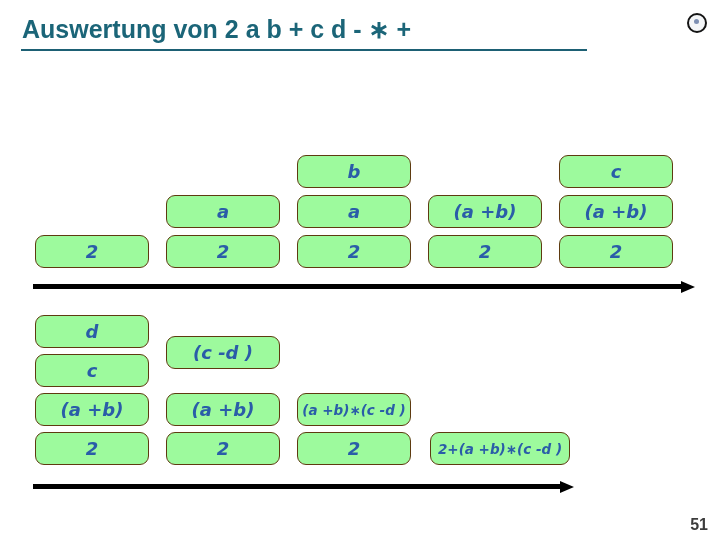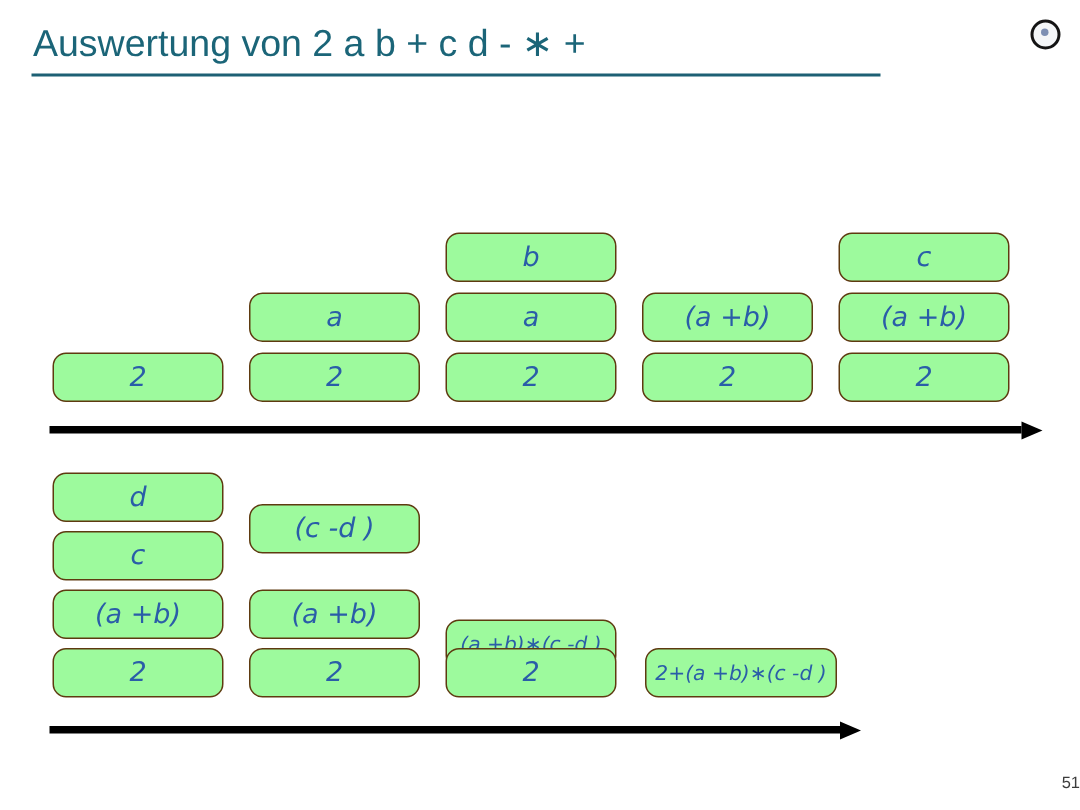--- a/index.html
+++ b/index.html
@@ -2,20 +2,21 @@
 <html><head>
 <meta charset="utf-8">
 <style>
   html,body { margin:0; padding:0; }
   .slide {
     position: relative;
     width: 720px; height: 540px;
     background: #ffffff;
     overflow: hidden;
     font-family: "Liberation Sans", sans-serif;
+    font-weight: bold;
   }
   .title {
     position: absolute; left: 22px; top: 14px;
     font-size: 25px; line-height: 30px;
     color: #1b6578;
     white-space: nowrap;
   }
   .title-underline {
     position: absolute; left: 21px; top: 49px;
     width: 566px; height: 2px;
@@ -40,35 +41,35 @@
     border: 1px solid #5e3a10;
     border-radius: 9px;
     display: flex; align-items: center; justify-content: center;
     font-family: "DejaVu Sans", sans-serif;
     font-style: italic;
     font-size: 18px;
     color: #2a5da8;
     white-space: nowrap;
   }
   .cell.small { font-size: 13.5px; }
-  .cell.wide  { width: 128px; }
+  .cell.wide  { width: 140px; }
   .arrow {
     position: absolute; height: 13px;
     display: flex; align-items: center;
   }
   .arrow-line { flex: 1; height: 5px; background: #000000; }
   .arrow-head {
     width: 0; height: 0;
     border-left: 14px solid #000000;
     border-top: 6.5px solid transparent;
     border-bottom: 6.5px solid transparent;
   }
   .page-number {
-    position: absolute; right: 0; top: 516px;
-    font-size: 11px; color: #3c3c3c;
+    position: absolute; right: 12px; top: 516px;
+    font-size: 16px; color: #3c3c3c;
   }
 </style>
 </head>
 <body>
 
 <div class="slide">
 
   <div class="title">Auswertung von 2 a b + c d - ∗ +</div>
   <div class="title-underline"></div>
   <div class="logo">
@@ -101,21 +102,21 @@
   <div>
     <div class="cell" style="left:35px;  top:315px;">d</div>
     <div class="cell" style="left:35px;  top:354px;">c</div>
     <div class="cell" style="left:35px;  top:393px;">(a +b)</div>
     <div class="cell" style="left:35px;  top:432px;">2</div>
 
     <div class="cell" style="left:166px; top:336px;">(c -d )</div>
     <div class="cell" style="left:166px; top:393px;">(a +b)</div>
     <div class="cell" style="left:166px; top:432px;">2</div>
 
-    <div class="cell small" style="left:297px; top:393px;margin-top:20px;">(a +b)∗(c -d )</div>
+    <div class="cell small" style="left:297px; top:393px;">(a +b)∗(c -d )</div>
     <div class="cell" style="left:297px; top:432px;">2</div>
 
     <div class="cell small wide" style="left:430px; top:432px;">2+(a +b)∗(c -d )</div>
   </div>
 
   <div class="arrow" style="left:33px; top:480px; width:541px;">
     <span class="arrow-line"></span>
       <span class="arrow-head"></span>
   </div>
 

